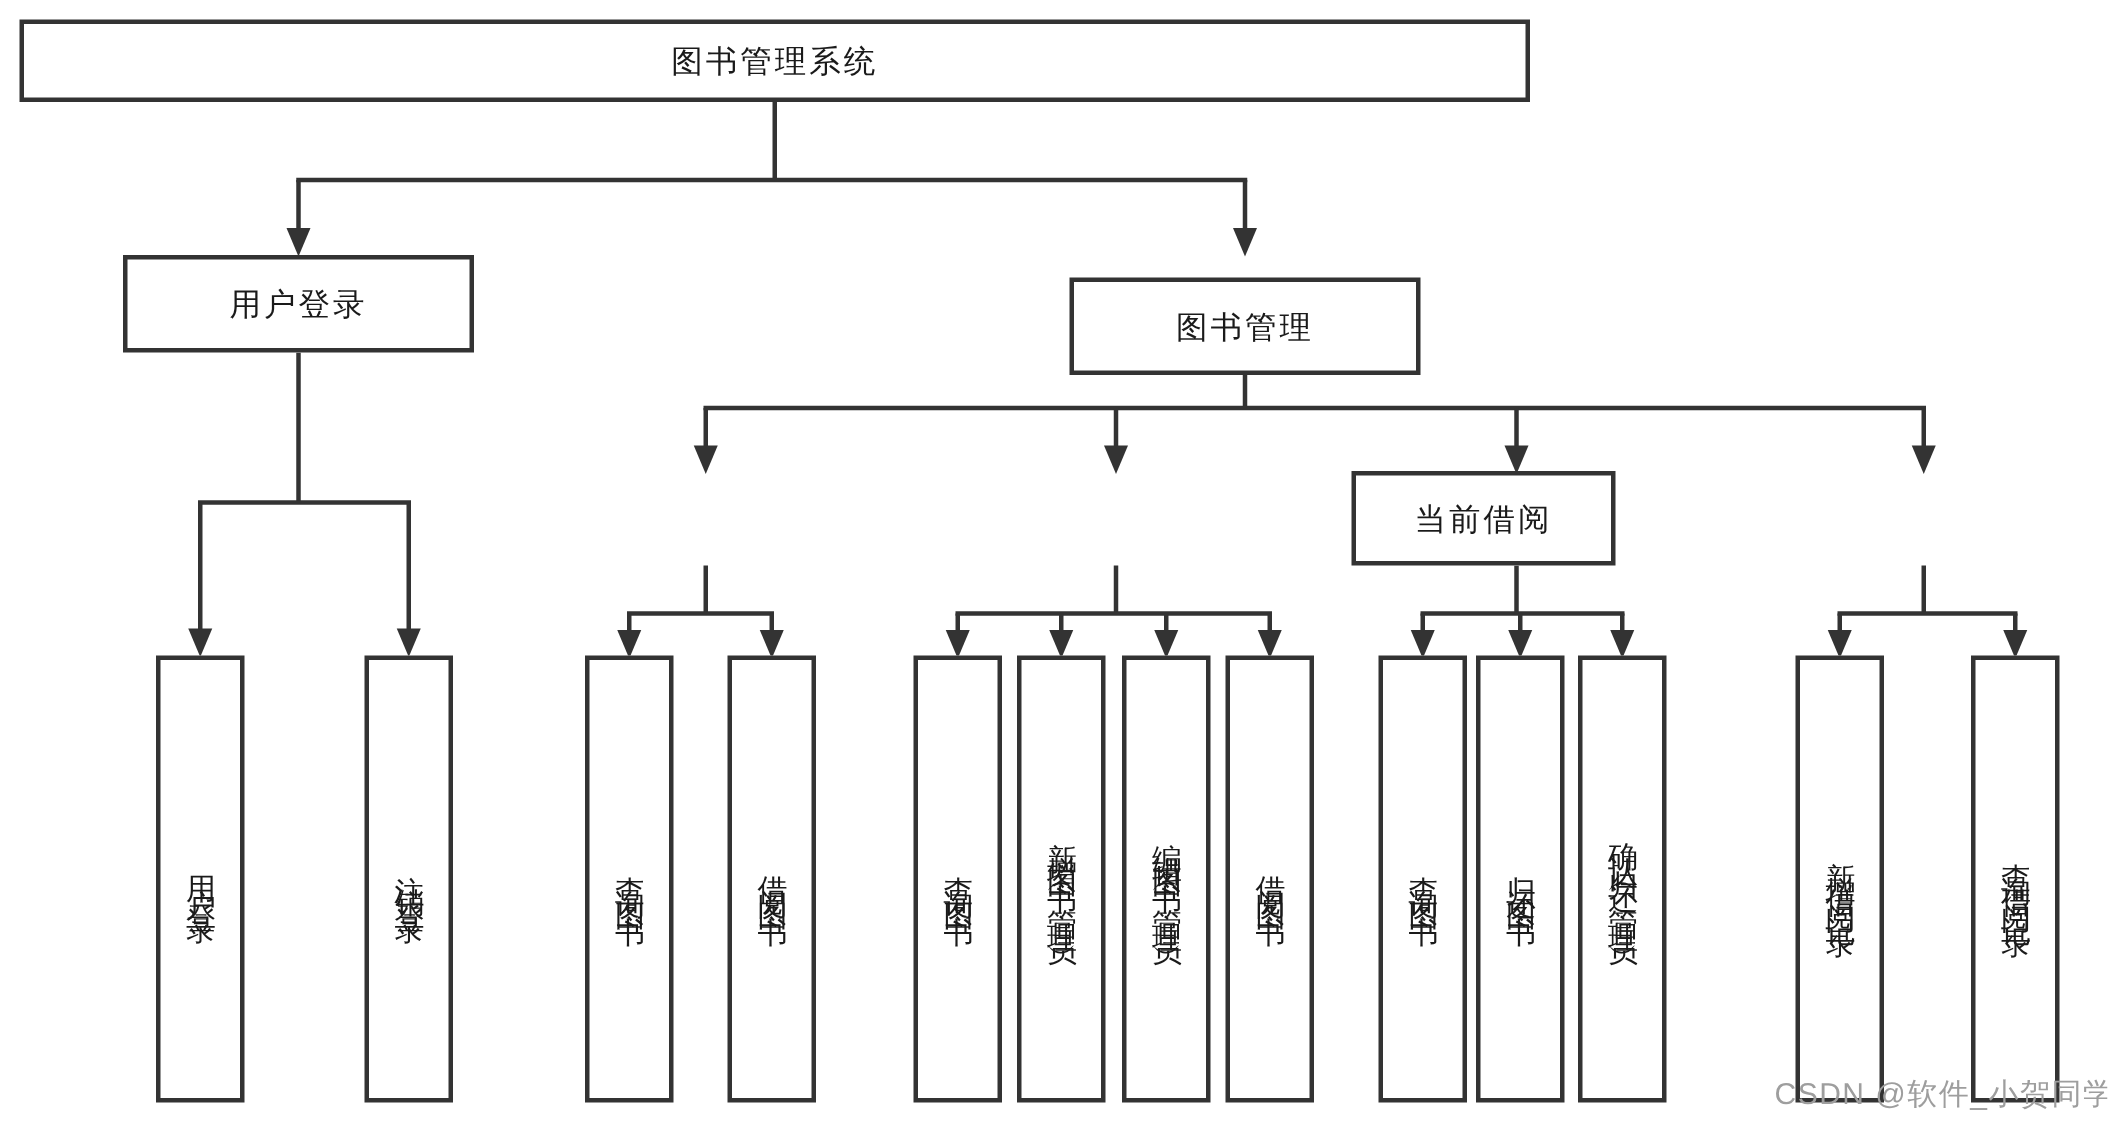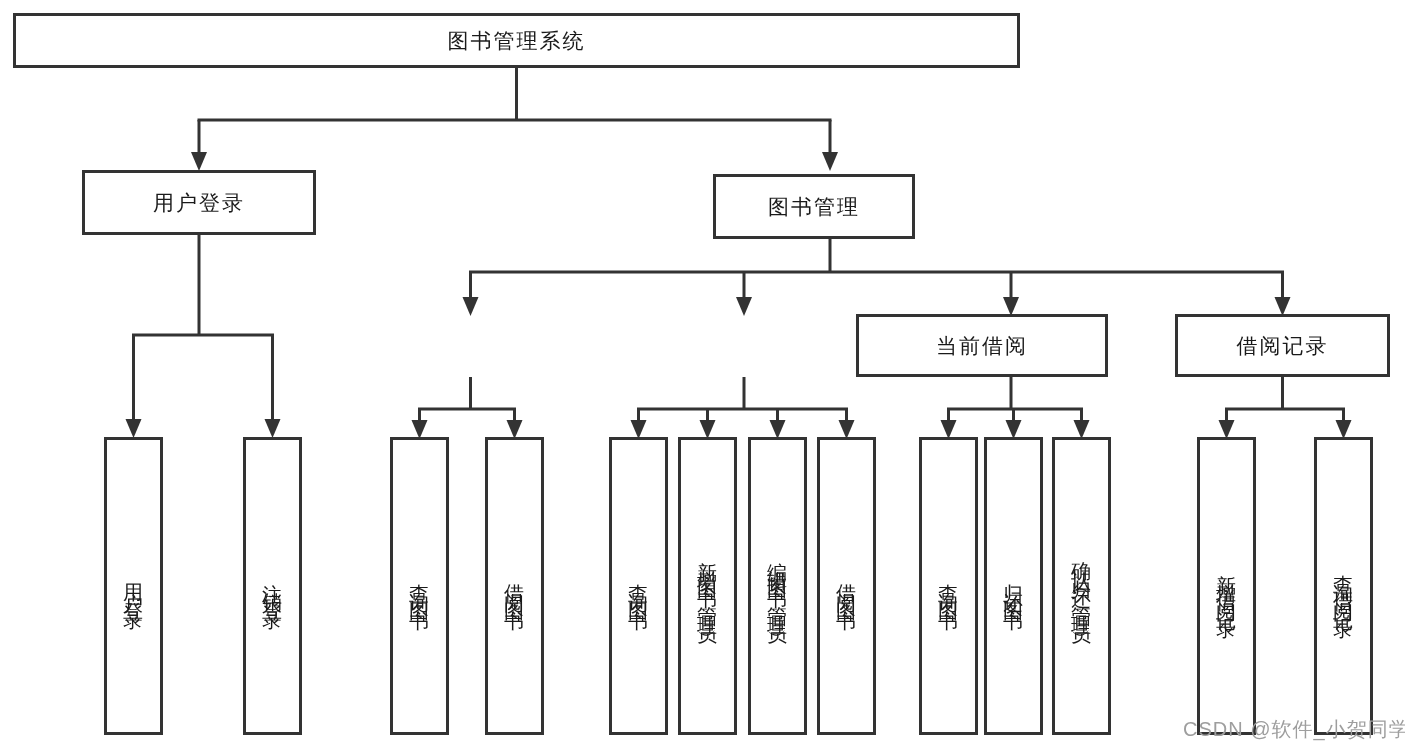--- a/index.html
+++ b/index.html
@@ -127,29 +127,26 @@
     <polygon points="1335.5,420 1351.5,420 1343.5,439"></polygon>
   </svg>
 
   <div class="box root" style="left:13px; top:13px; width:1007px; height:55px">
     <span class="lbl">图书管理系统</span>
   </div>
 
   <div class="box" style="left:82px; top:170px; width:234px; height:65px">
     <span class="lbl">用户登录</span>
   </div>
-  <div class="box" style="left:713px; top:174px; width:202px; height:65px">
+  <div class="box" style="left:713px; top:185px; width:234px; height:65px">
     <span class="lbl">图书管理</span>
   </div>
 
-  <div class="box" style="left:856px; top:314px; width:252px; height:63px">
+  <div class="box" style="left:901px; top:314px; width:176px; height:63px">
     <span class="lbl">当前借阅</span>
-  </div>
-  <div class="box" style="left:1175px; top:314px; width:215px; height:63px">
-    <span class="lbl">借阅记录</span>
   </div>
 
   <div class="box leaf" style="left:104px; top:437px; width:59px; height:298px">
     <span class="lbl">用户登录</span>
   </div>
   <div class="box leaf" style="left:243px; top:437px; width:59px; height:298px">
     <span class="lbl">注销登录</span>
   </div>
 
   <div class="box leaf" style="left:390px; top:437px; width:59px; height:298px">

